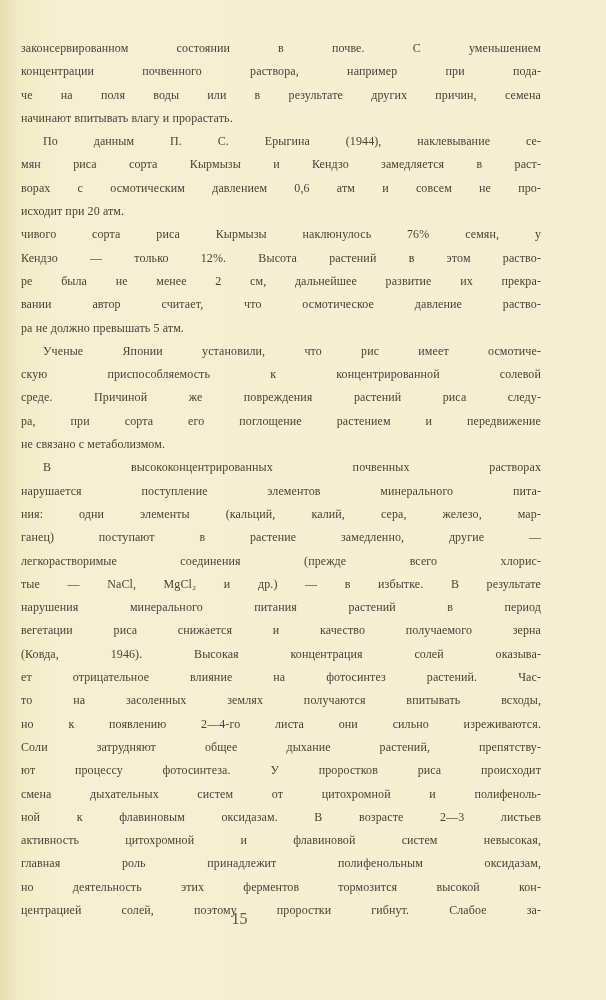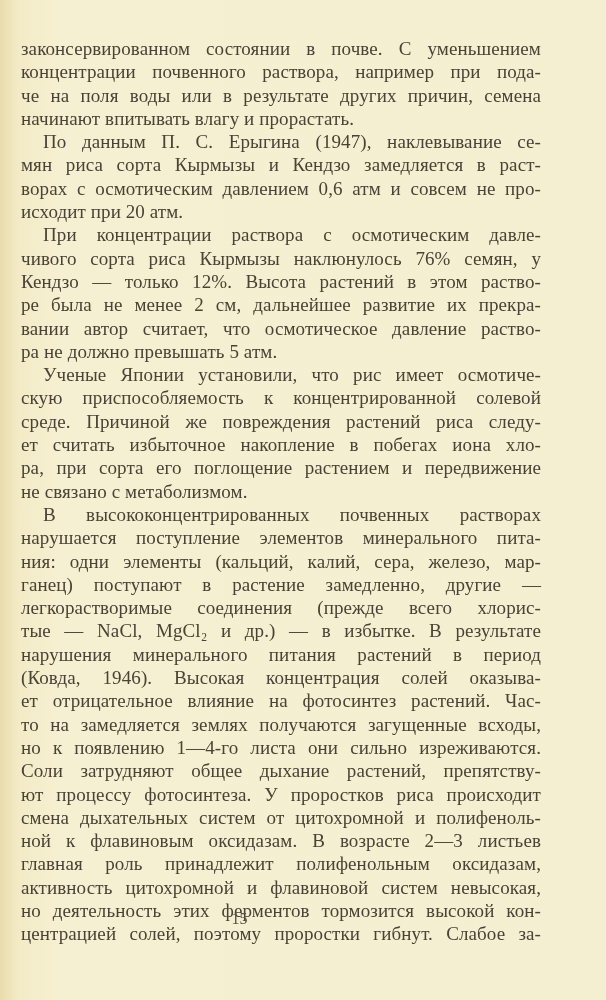--- a/index.html
+++ b/index.html
@@ -5,68 +5,67 @@
   html, body { margin:0; padding:0; }
   body {
     width:606px; height:1000px; overflow:hidden;
     background: linear-gradient(90deg, #e9dcae 0px, #f3ebc6 18px, #f6f0d2 60px, #f5efd1 100%);
     font-family: "Liberation Serif", "DejaVu Serif", serif;
     color:#4a4236;
     position:relative;
   }
   .page { position:absolute; left:21px; top:37px; width:520px; }
   .line {
-    height:23.3px; line-height:23.3px; font-size:19px;
+    height:23.3px; line-height:23.3px; font-size:12px;
     white-space:nowrap; text-align:justify; text-align-last:justify;
     letter-spacing:0.1px;
   }
   .line.last { text-align-last:left; }
   .line.indent { padding-left:22px; }
   .pagenum {
     position:absolute; top:910px; left:0; width:479px; text-align:center;
     font-size:16px; color:#5a5244;
   }
 </style>
 </head>
 <body>
 
 <div class="page" id="page">
     <div class="line">законсервированном состоянии в почве. С уменьшением</div>
     <div class="line">концентрации почвенного раствора, например при пода-</div>
     <div class="line">че на поля воды или в результате других причин, семена</div>
     <div class="line last">начинают впитывать влагу и прорастать.</div>
-    <div class="line indent">По данным П. С. Ерыгина (1947), наклевывание се-</div>
+    <div class="line indent">По данным П. С. Ерыгина (1944), наклевывание се-</div>
     <div class="line">мян риса сорта Кырмызы и Кендзо замедляется в раст-</div>
     <div class="line">ворах с осмотическим давлением 0,6 атм и совсем не про-</div>
     <div class="line last">исходит при 20 атм.</div>
-    <div class="line indent">При концентрации раствора с осмотическим давле-</div>
     <div class="line">чивого сорта риса Кырмызы наклюнулось 76% семян, у</div>
     <div class="line">Кендзо — только 12%. Высота растений в этом раство-</div>
     <div class="line">ре была не менее 2 см, дальнейшее развитие их прекра-</div>
     <div class="line">вании автор считает, что осмотическое давление раство-</div>
     <div class="line last">ра не должно превышать 5 атм.</div>
     <div class="line indent">Ученые Японии установили, что рис имеет осмотиче-</div>
     <div class="line">скую приспособляемость к концентрированной солевой</div>
     <div class="line">среде. Причиной же повреждения растений риса следу-</div>
-    <div class="line">ет считать избыточное накопление в побегах иона хло-</div>
     <div class="line">ра, при сорта его поглощение растением и передвижение</div>
     <div class="line last">не связано с метаболизмом.</div>
     <div class="line indent">В высококонцентрированных почвенных растворах</div>
     <div class="line">нарушается поступление элементов минерального пита-</div>
     <div class="line">ния: одни элементы (кальций, калий, сера, железо, мар-</div>
     <div class="line">ганец) поступают в растение замедленно, другие —</div>
     <div class="line">легкорастворимые соединения (прежде всего хлорис-</div>
     <div class="line">тые — NaCl, MgCl₂ и др.) — в избытке. В результате</div>
     <div class="line">нарушения минерального питания растений в период</div>
+    <div class="line">вегетации риса снижается и качество получаемого зерна</div>
     <div class="line">(Ковда, 1946). Высокая концентрация солей оказыва-</div>
     <div class="line">ет отрицательное влияние на фотосинтез растений. Час-</div>
-    <div class="line">то на замедляется землях получаются загущенные всходы,</div>
-    <div class="line">но к появлению 1—4-го листа они сильно изреживаются.</div>
+    <div class="line">то на засоленных землях получаются впитывать всходы,</div>
+    <div class="line">но к появлению 2—4-го листа они сильно изреживаются.</div>
     <div class="line">Соли затрудняют общее дыхание растений, препятству-</div>
     <div class="line">ют процессу фотосинтеза. У проростков риса происходит</div>
     <div class="line">смена дыхательных систем от цитохромной и полифеноль-</div>
     <div class="line">ной к флавиновым оксидазам. В возрасте 2—3 листьев</div>
+    <div class="line">активность цитохромной и флавиновой систем невысокая,</div>
     <div class="line">главная роль принадлежит полифенольным оксидазам,</div>
-    <div class="line">активность цитохромной и флавиновой систем невысокая,</div>
     <div class="line">но деятельность этих ферментов тормозится высокой кон-</div>
     <div class="line">центрацией солей, поэтому проростки гибнут. Слабое за-</div>
   </div>
 <div class="pagenum">15</div>
 
 </body></html>

